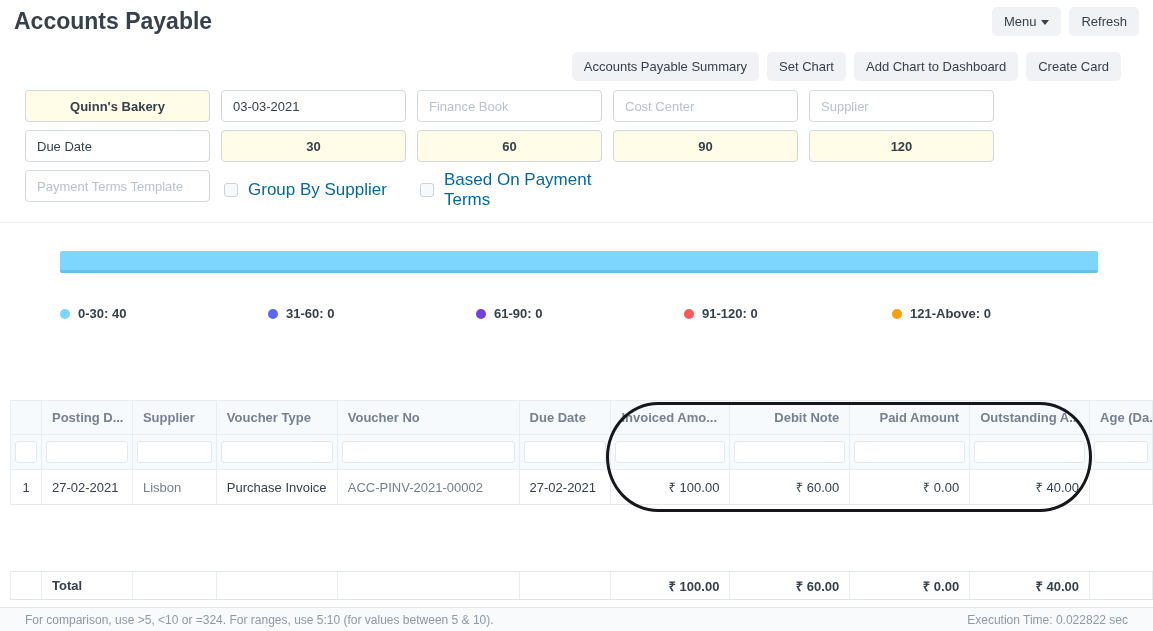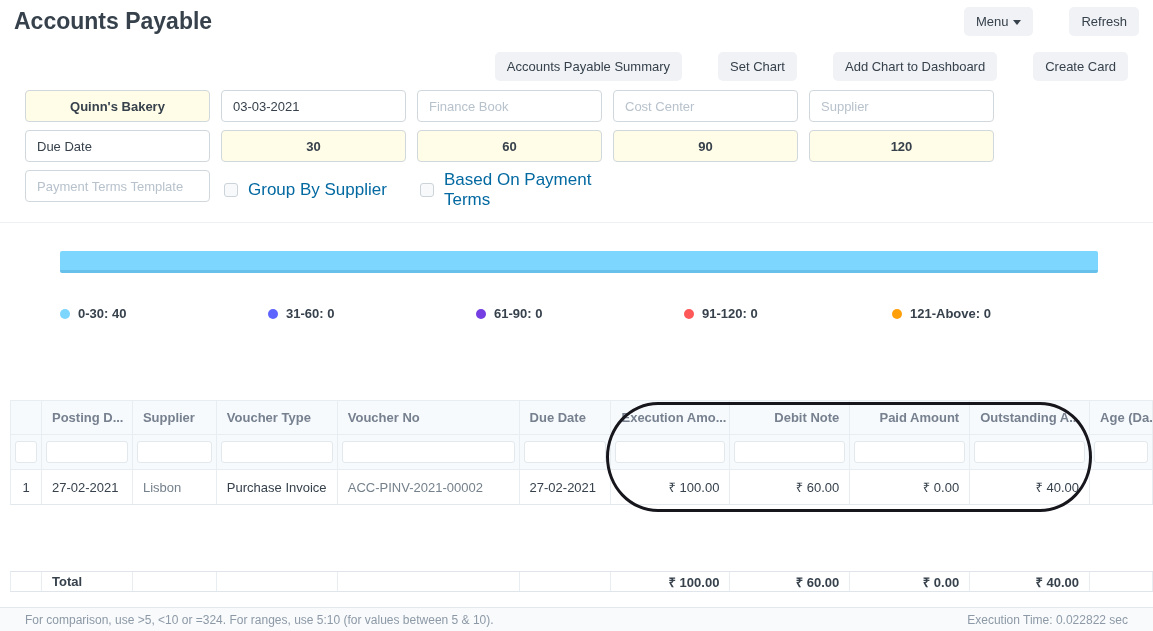--- a/index.html
+++ b/index.html
@@ -9,27 +9,27 @@
     background:#ffffff; color:#36414c;
     font-family:"Liberation Sans", sans-serif;
   }
 
   
   .page-head { display:flex; justify-content:space-between; align-items:center; padding:7px 14px 4px 14px; }
   .page-title { font-size:23px; font-weight:700; color:#36414c; }
   .head-btns { display:flex; gap:8px; }
   .btn {
     background:#f0f2f5; border:none; border-radius:5px; padding:7px 12px;
-    font-size:13px; color:#36414c; font-family:inherit; cursor:pointer; white-space:nowrap;margin-left:28px;
+    font-size:13px; color:#36414c; font-family:inherit; cursor:pointer; white-space:nowrap;
   }
   .caret { display:inline-block; width:0; height:0; border-left:4px solid transparent;
     border-right:4px solid transparent; border-top:5px solid #36414c; margin-left:5px; vertical-align:middle; }
 
   
-  .toolbar { display:flex; justify-content:flex-end; gap:8px; padding:12px 25px 9px 0; }
+  .toolbar { display:flex; justify-content:flex-end; gap:8px; padding:12px 32px 9px 0; }
 
   
   .filters { margin-left:25px; display:grid; grid-template-columns:repeat(5,185px); column-gap:11px; row-gap:8px; }
   .f-input {
     height:32px; width:185px; border:1px solid #d1d8dd; border-radius:4px; padding:0 11px;
     font-size:13px; color:#36414c; background:#fff; font-family:inherit; outline:none;
   }
   .f-input::placeholder { color:#b8c2cc; }
   .f-input.filled { background:#fffce7; font-weight:700;text-align:center; }
   .checkbox-group { display:flex; align-items:center; gap:10px; padding-left:3px; }
@@ -56,21 +56,21 @@
   .header-cell { font-weight:700; color:#76808f; cursor:pointer; }
   .right { justify-content:flex-end; text-align:right; }
   .center { justify-content:center; }
   .filter-row { height:35px; background:#f7fafc; border-bottom:1px solid #e8edf1; }
   .filter-cell { padding:0 4px; }
   .cell-filter-input { width:100%; height:22px; border:1px solid #e2e8ec; border-radius:3px; background:#fff; outline:none; }
   .data-row { height:35px; background:#fff; border-bottom:1px solid #e2e8ec; }
   .data-cell { color:#36414c; }
   .muted { color:#74808b; }
   .spacer-rows { height:66px; }
-  .total-row { height:21px; border-top:1px solid #dfe5ea; border-bottom:1px solid #dfe5ea; font-weight:700; }
+  .total-row { height:29px; border-top:1px solid #dfe5ea; border-bottom:1px solid #dfe5ea; font-weight:700; }
 
   
   .annotation-oval {
     position:absolute; left:606px; top:402px; width:486px; height:110px;
     border:3px solid #16161c; border-radius:52px / 55px; pointer-events:none; z-index:10;
   }
 
   
   .report-footer {
     position:absolute; left:0; bottom:0; width:1153px; height:24px;
@@ -153,21 +153,21 @@
 </div>
 
 <div class="datatable">
   <div class="dt-row header-row">
     <div class="dt-cell header-cell c0"></div>
     <div class="dt-cell header-cell c1">Posting D...</div>
     <div class="dt-cell header-cell c2">Supplier</div>
     <div class="dt-cell header-cell c3">Voucher Type</div>
     <div class="dt-cell header-cell c4">Voucher No</div>
     <div class="dt-cell header-cell c5">Due Date</div>
-    <div class="dt-cell header-cell c6">Execution Amo...</div>
+    <div class="dt-cell header-cell c6">Invoiced Amo...</div>
     <div class="dt-cell header-cell c8 right">Debit Note</div>
     <div class="dt-cell header-cell c7 right">Paid Amount</div>
     <div class="dt-cell header-cell c9">Outstanding A...</div>
     <div class="dt-cell header-cell c10">Age (Da...</div>
   </div>
 
   <div class="dt-row filter-row">
     <div class="dt-cell filter-cell c0">
         <input class="cell-filter-input" style="">
       </div>

